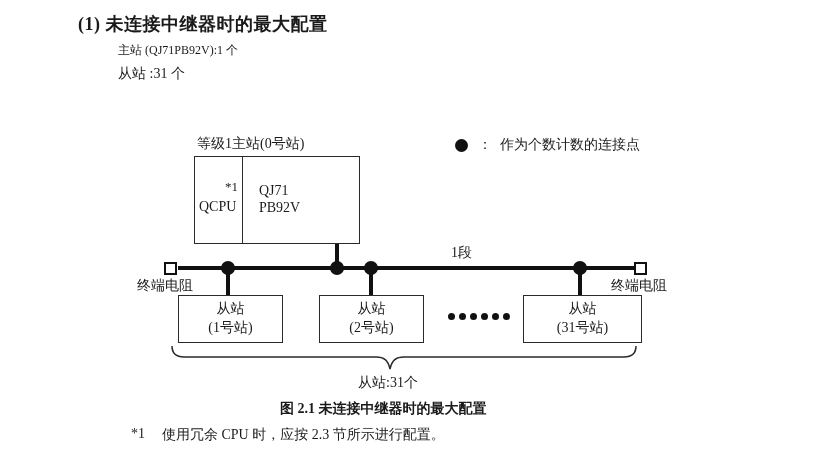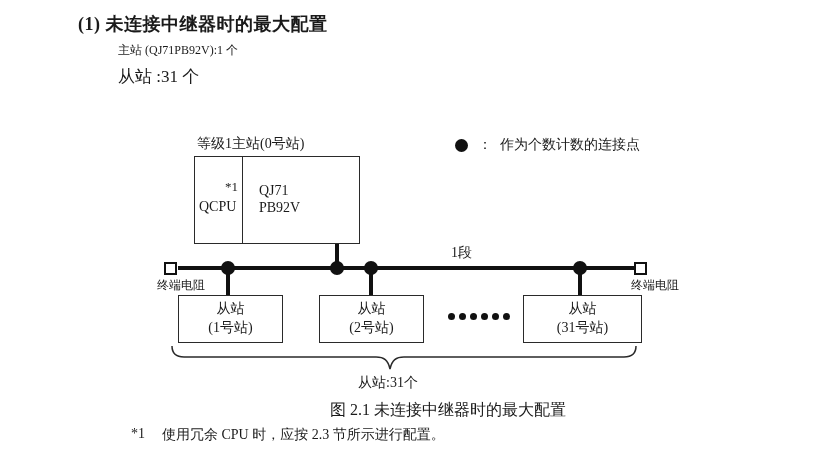--- a/index.html
+++ b/index.html
@@ -9,21 +9,21 @@
     font-family: "Liberation Serif", "DejaVu Serif", serif;
     color: #1a1a1a;
     position: relative;
     overflow: hidden;
   }
   .abs { position: absolute; }
 
   
   .doc-title { left: 78px; top: 12px; font-size: 18px; font-weight: bold; letter-spacing: 0.5px; }
   .hline1 { left: 118px; top: 42px; font-size: 12px; }
-  .hline2 { left: 118px; top: 65px; font-size: 17px; }
+  .hline2 { left: 118px; top: 65px; font-size: 14px; }
 
   
   .master-label { left: 197px; top: 135px; font-size: 14px; }
   .master-box {
     left: 194px; top: 156px; width: 166px; height: 88px;
     border: 1.5px solid #2a2a2a; display: flex; background: #fff;
   }
   .mcell { position: relative; height: 100%; font-size: 14px; }
   .mcell + .mcell { border-left: 1.5px solid #2a2a2a; }
   .cell-power { width: 71px; display: flex; align-items: center; justify-content: center; }
@@ -36,21 +36,21 @@
   .legend { left: 455px; top: 136px; display: flex; align-items: center; font-size: 14px; }
   .legend-dot { width: 13px; height: 13px; border-radius: 50%; background: #111; display: inline-block; }
   .legend-colon { margin: 0 8px 0 10px; }
 
   
   .seg-label { left: 451px; top: 244px; font-size: 14px; }
   .bus-line { left: 178px; top: 266px; width: 457px; height: 4px; background: #111; }
   .term-sq { width: 13px; height: 13px; border: 2px solid #111; background: #fff; top: 262px; }
   .term-sq.left { left: 164px; }
   .term-sq.right { left: 634px; }
-  .term-label { top: 277px; font-size: 12px; margin-left: 20px; }
+  .term-label { top: 277px; font-size: 14px; }
   .term-label.left { left: 137px; }
   .term-label.right { left: 611px; }
 
   .conn-dot { width: 14px; height: 14px; border-radius: 50%; background: #111; top: 261px; }
   .stub { width: 4px; background: #111; }
 
   
   .slave-box {
     top: 295px; height: 48px; border: 1.5px solid #2a2a2a; background: #fff;
     display: flex; flex-direction: column; align-items: center; justify-content: center;
@@ -59,21 +59,21 @@
   .slave-1 { left: 178px; width: 105px; }
   .slave-2 { left: 319px; width: 105px; }
   .slave-31 { left: 523px; width: 119px; }
 
   .ellipsis { left: 448px; top: 313px; display: flex; gap: 4px; }
   .ellipsis i { width: 7px; height: 7px; border-radius: 50%; background: #111; }
 
   
   .brace-svg { left: 170px; top: 343px; }
   .brace-label { left: 358px; top: 374px; width: 100px; text-align: left; font-size: 14px; }
-  .fig-caption { left: 280px; top: 400px; width: 336px; text-align: center; font-size: 16px; font-weight: normal; }
+  .fig-caption { left: 280px; top: 400px; width: 336px; text-align: left; font-size: 14px; font-weight: bold; }
   .footnote { left: 131px; top: 426px; display: flex; font-size: 14px; }
   .footnote .fn-marker { margin-right: 17px; }
 </style>
 </head>
 <body>
 
 <div class="abs doc-title">(1) 未连接中继器时的最大配置</div>
 <div class="abs hline1">主站 (QJ71PB92V):1 个</div>
 <div class="abs hline2">从站 :31 个</div>
 

